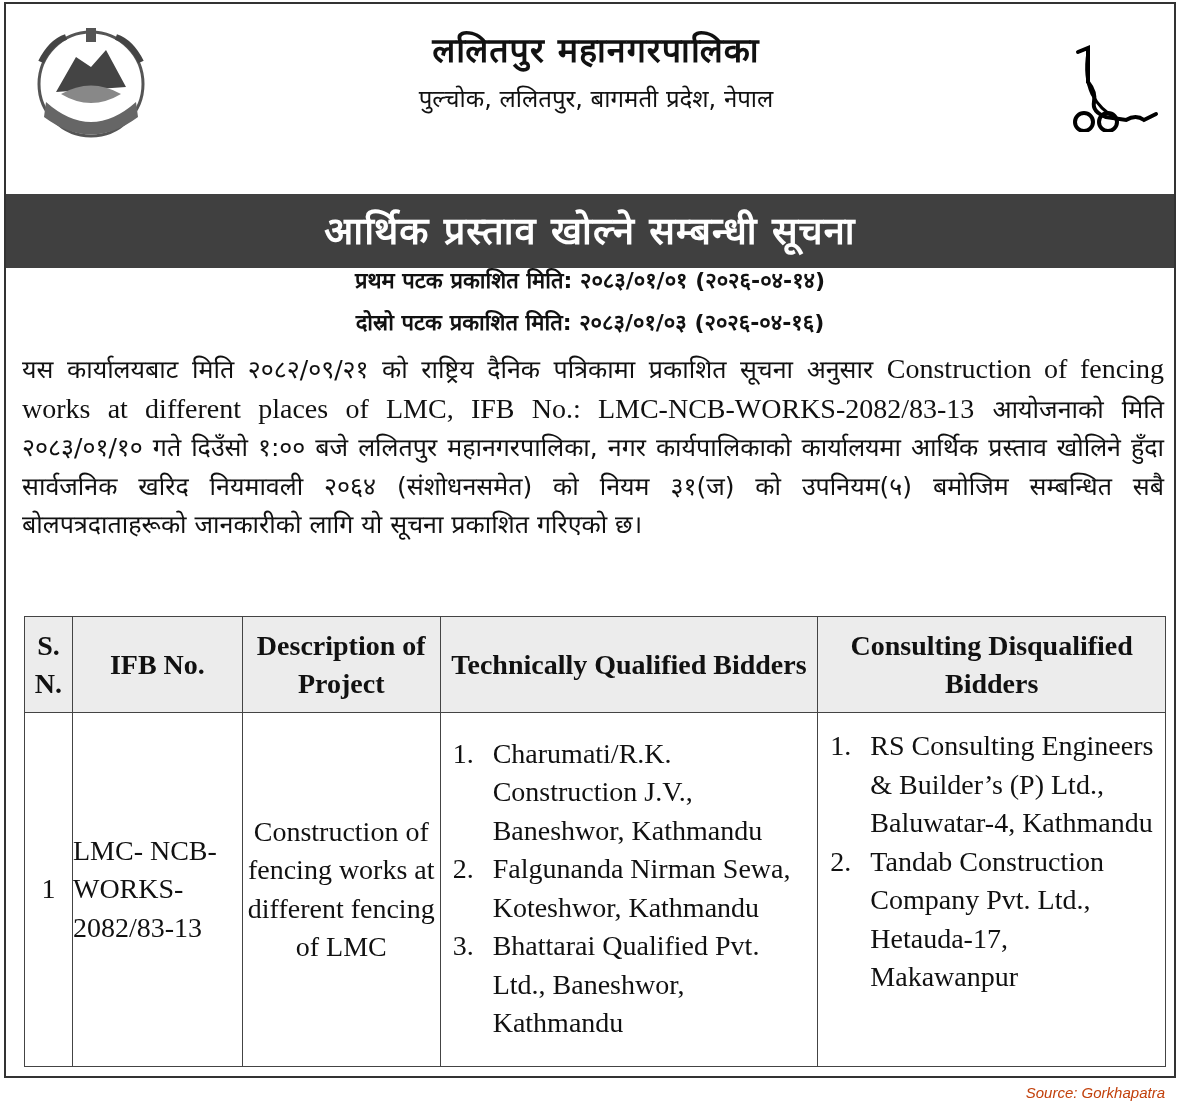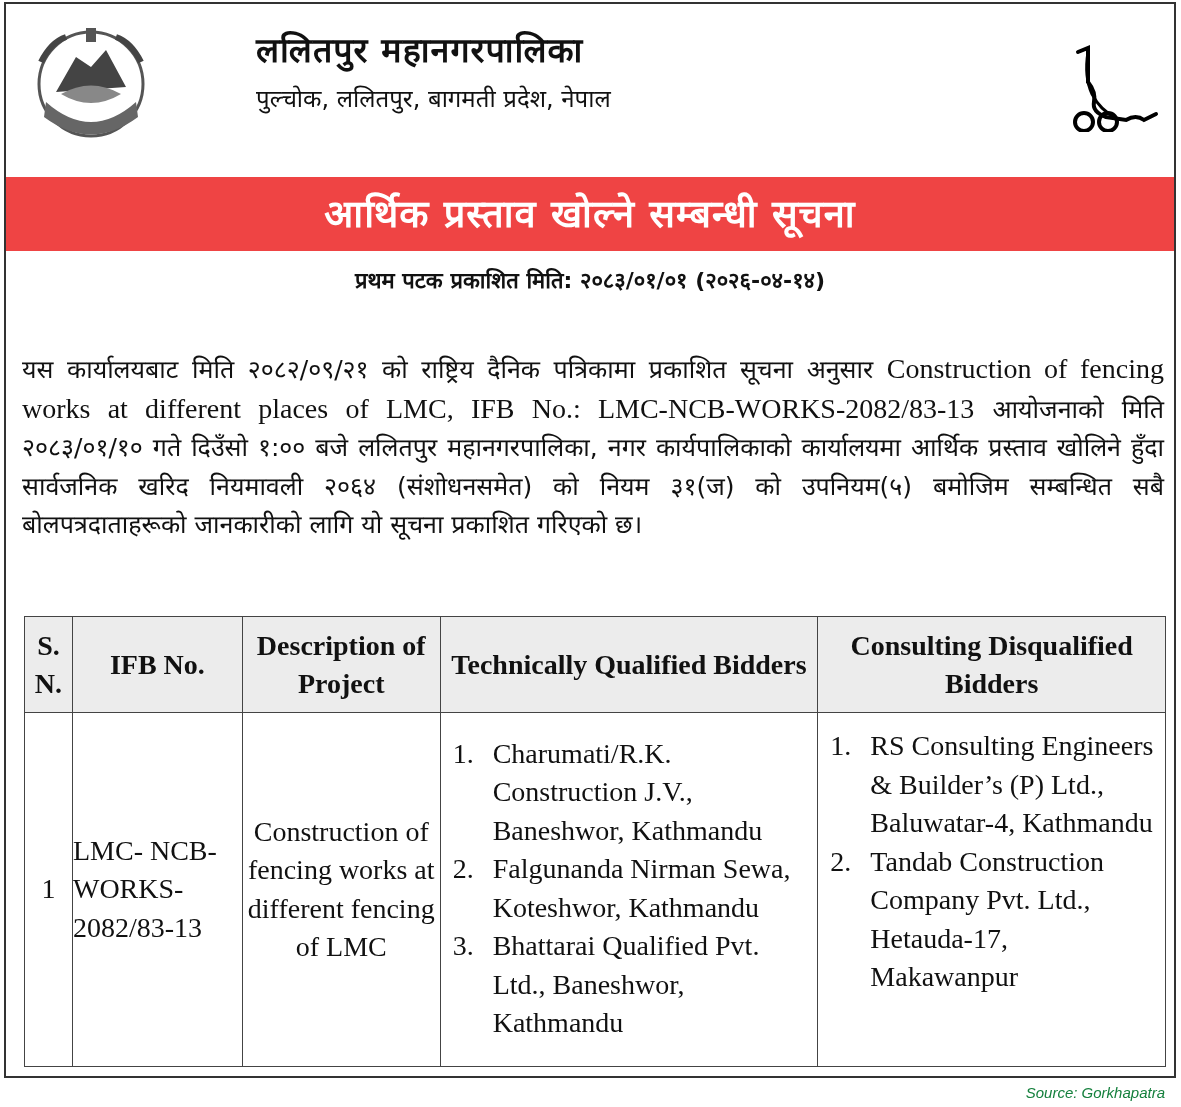--- a/index.html
+++ b/index.html
@@ -8,28 +8,28 @@
 
   .frame {
     position: absolute; left: 4px; top: 2px; width: 1172px; height: 1076px;
     border: 2px solid #333; background: #fff;
   }
 
   
   .header { position: absolute; left: 0; top: 0; width: 100%; height: 176px; }
   .emblem { position: absolute; left: 20px; top: 18px; width: 130px; height: 125px; }
   .scissors { position: absolute; left: 1060px; top: 18px; width: 100px; height: 110px; }
-  .title-block { position: absolute; left: 250px; top: 20px; width: 680px; }
+  .title-block { position: absolute; left: 250px; top: 20px; width: 680px; text-align: center; }
   .title1 { font-family: "DejaVu Sans", sans-serif; font-size: 34px; font-weight: bold; line-height: 52px; letter-spacing: 1px; }
   .title2 { font-family: "DejaVu Sans", sans-serif; font-size: 30px; font-weight: bold; line-height: 46px; letter-spacing: 1px; }
   .title3 { font-family: "DejaVu Sans", sans-serif; font-size: 24px; font-weight: normal; line-height: 46px; }
 
   .banner {
-    position: absolute; left: 0; top: 173px; width: 100%; height: 74px;
-    background: #ef4444; color: #fff; text-align: center;
+    position: absolute; left: 0; top: 190px; width: 100%; height: 74px;
+    background: #404040; color: #fff; text-align: center;
     font-family: "DejaVu Sans", sans-serif; font-weight: bold; font-size: 38px; line-height: 74px;
     letter-spacing: 1px;
   }
 
   .dates { position: absolute; left: 0; top: 256px; width: 100%; text-align: center; }
   .date-line { font-family: "DejaVu Sans", sans-serif; font-size: 22px; font-weight: bold; line-height: 42px; }
 
   .para {
     position: absolute; left: 16px; top: 346px; width: 1142px;
     font-size: 25px; line-height: 38.5px; text-align: justify;
@@ -56,21 +56,21 @@
   ol.blist { list-style: none; }
   ol.blist li { display: flex; }
   ol.blist li .num { width: 46px; flex: none; padding-left: 6px; }
   ol.blist li .txt { flex: 1; }
   td.c-q ol.blist { margin-top: -2px; }
   td.c-d ol.blist { margin-top: 10px; margin-bottom: 22px; }
   tr.data-row { height: 354px; }
 
   .source {
     position: absolute; right: 16px; top: 1084px;
-    font-family: "Liberation Sans", sans-serif; font-style: italic; font-size: 15px; color: #15803d;
+    font-family: "Liberation Sans", sans-serif; font-style: italic; font-size: 15px; color: #c2410c;
   }
 </style>
 </head>
 <body>
 
 <div class="frame">
 
   <div class="header">
     <svg class="emblem" viewBox="0 0 130 125">
       <circle cx="65" cy="62" r="52" fill="none" stroke="#555" stroke-width="3"></circle>
@@ -91,20 +91,21 @@
       <path d="M22 30 Q18 55 26 72 Q34 88 50 96" fill="none" stroke="#000" stroke-width="3"></path>
       <circle cx="18" cy="100" r="9" fill="none" stroke="#000" stroke-width="4"></circle>
       <circle cx="42" cy="100" r="9" fill="none" stroke="#000" stroke-width="4"></circle>
     </svg>
   </div>
 
   <div class="banner">आर्थिक प्रस्ताव खोल्ने सम्बन्धी सूचना</div>
 
   <div class="dates">
     <div class="date-line">प्रथम पटक प्रकाशित मिति: २०८३/०१/०१ (२०२६-०४-१४)</div>
+    <div class="date-line">दोस्रो पटक प्रकाशित मिति: २०८३/०१/०३ (२०२६-०४-१६)</div>
   </div>
 
   <div class="para"><span>यस कार्यालयबाट मिति २०८२/०९/२१ को राष्ट्रिय दैनिक पत्रिकामा प्रकाशित सूचना अनुसार </span><span class="en">Construction of fencing works at different places of LMC, IFB No.: LMC-NCB-WORKS-2082/83-13</span><span> आयोजनाको मिति २०८३/०१/१० गते दिउँसो १:०० बजे ललितपुर महानगरपालिका, नगर कार्यपालिकाको कार्यालयमा आर्थिक प्रस्ताव खोलिने हुँदा सार्वजनिक खरिद नियमावली २०६४ (संशोधनसमेत) को नियम ३१(ज) को उपनियम(५) बमोजिम सम्बन्धित सबै बोलपत्रदाताहरूको जानकारीको लागि यो सूचना प्रकाशित गरिएको छ।</span></div>
 
   <table class="bids">
     <thead>
       <tr>
         <th style="width:48px">S. N.</th>
         <th style="width:170px">IFB No.</th>
         <th style="width:198px">Description of Project</th>

